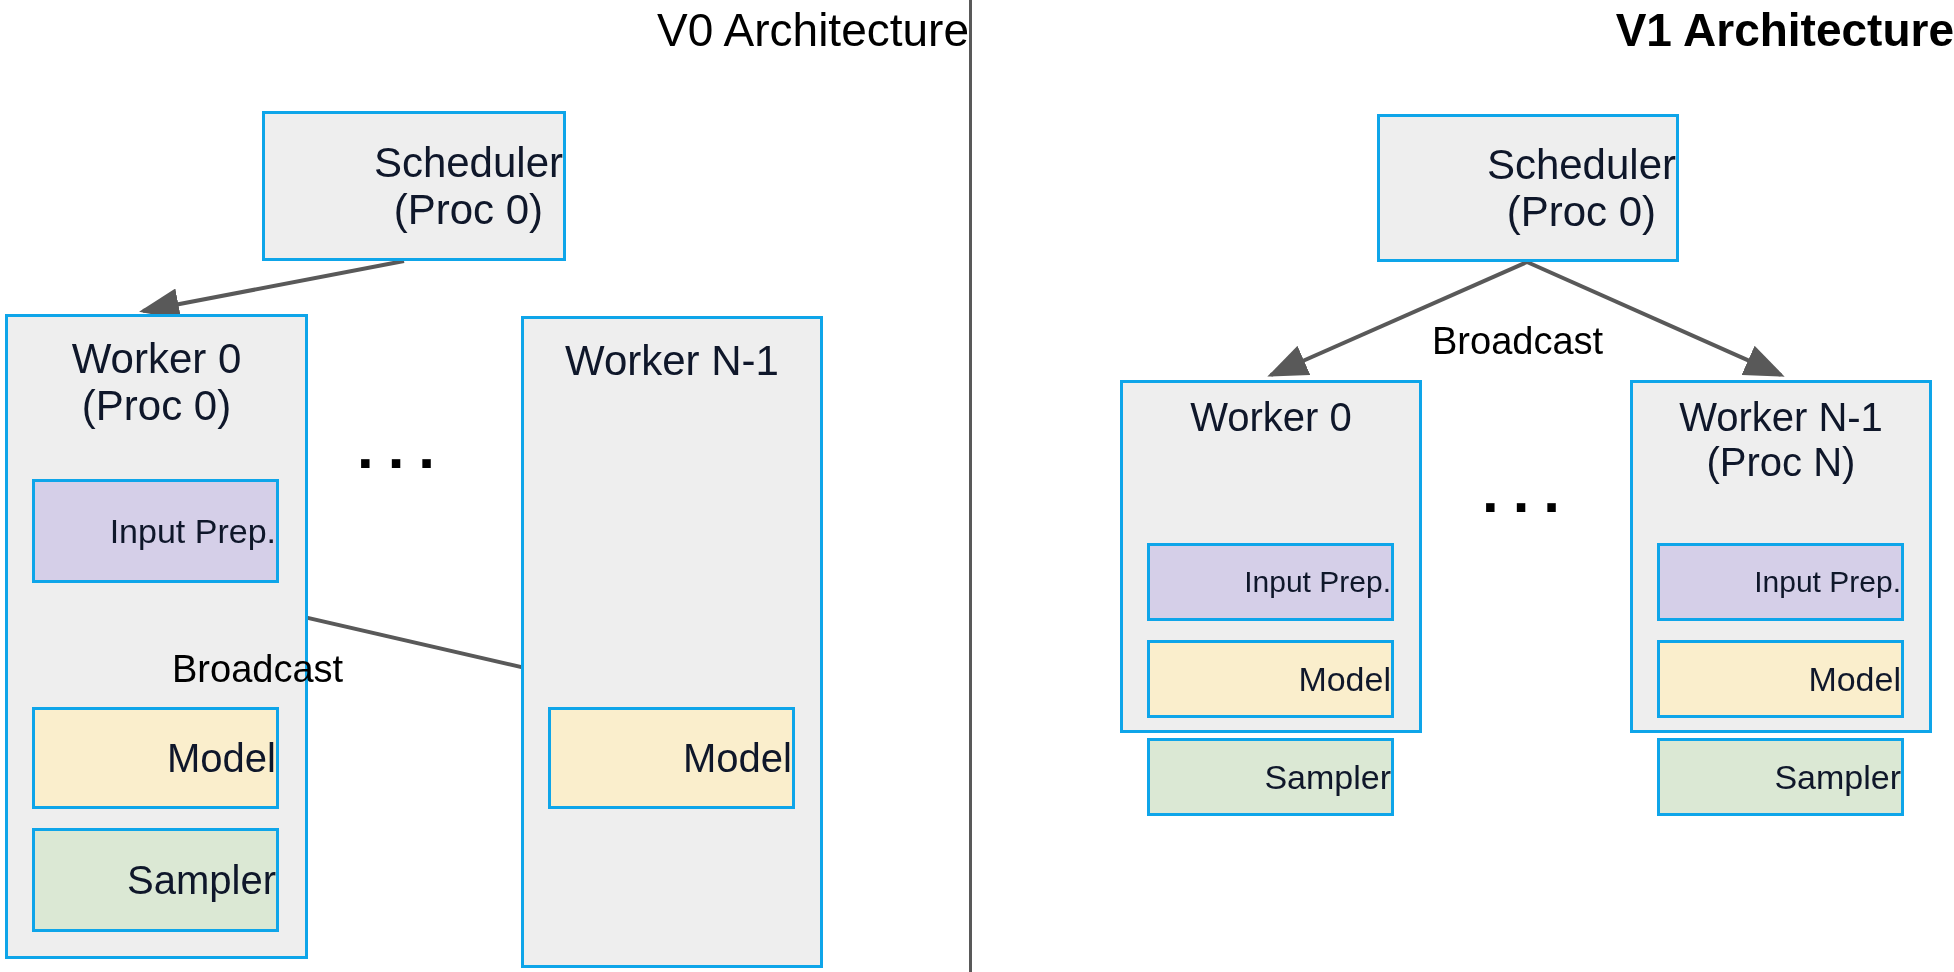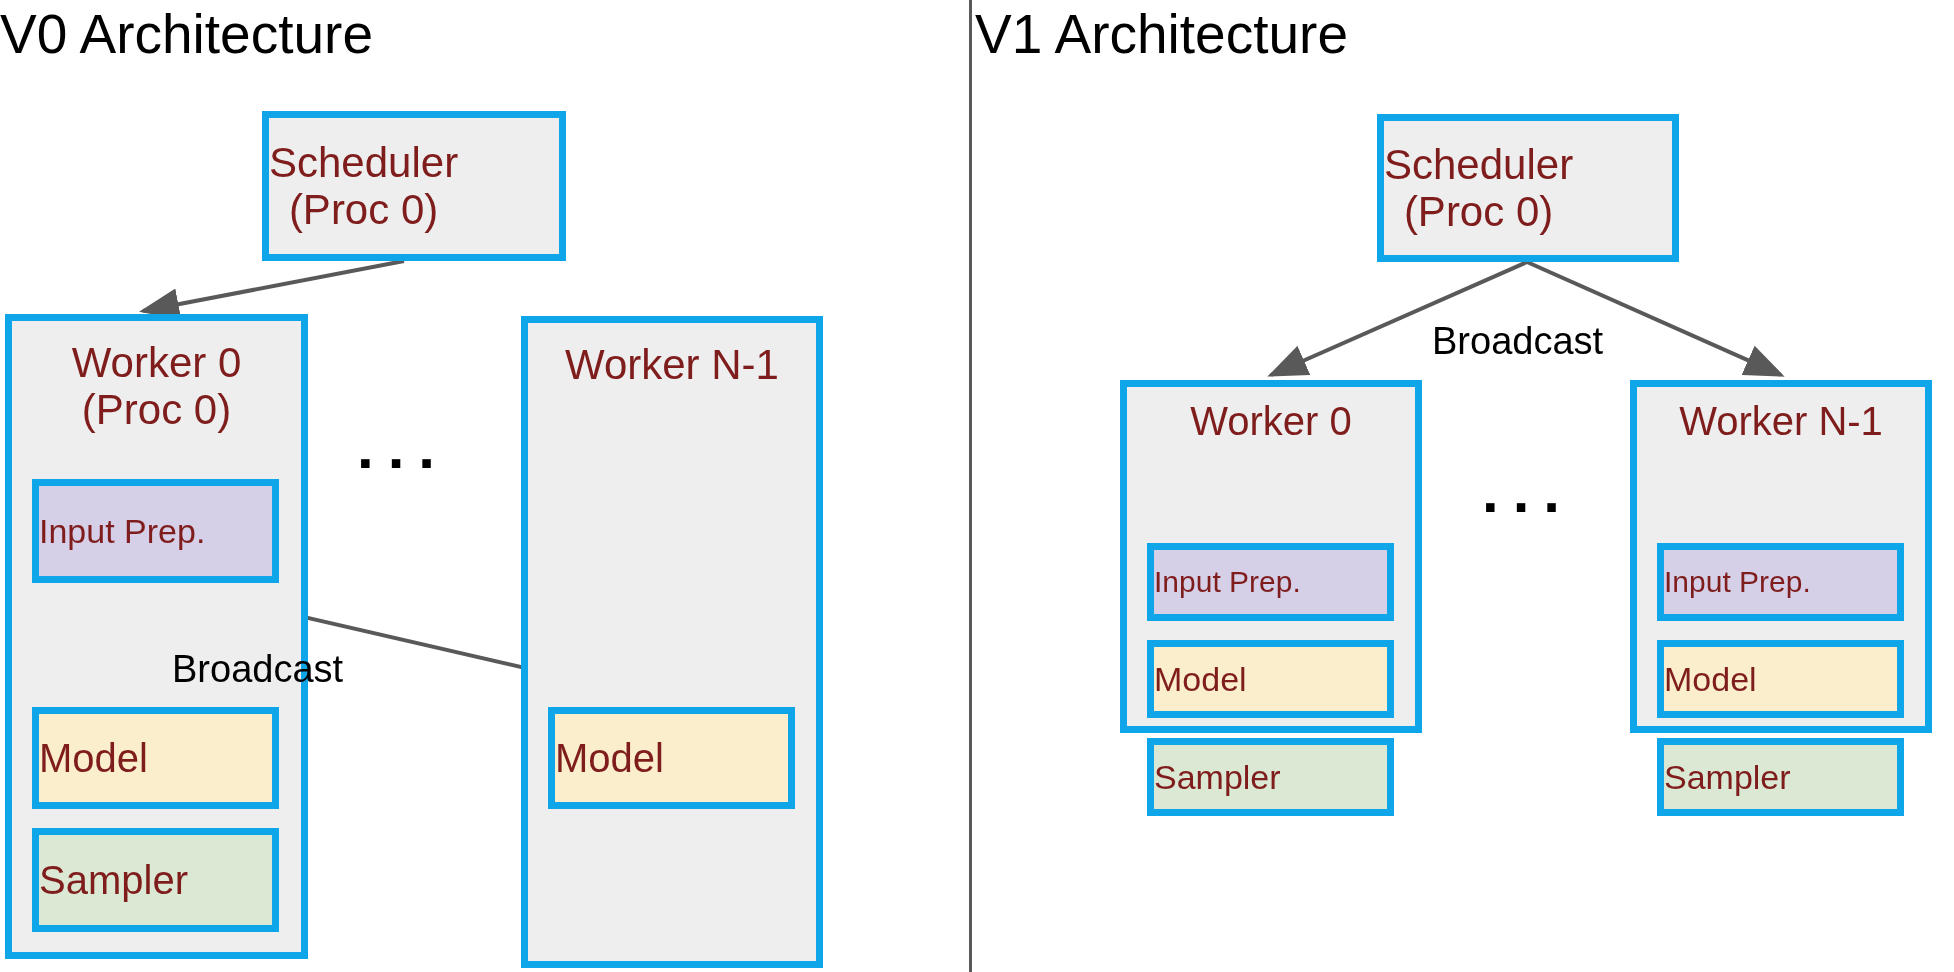--- a/index.html
+++ b/index.html
@@ -14,42 +14,42 @@
   }
   #canvas {
     position: relative;
     width: 1954px;
     height: 972px;
     background: #ffffff;
     overflow: hidden;
   }
   .panel-title {
     position: absolute;
-    text-align: left;
-    font-size: 55px;
+    text-align: right;
+    font-size: 46px;
     line-height: 1.05;
     color: #000000;
     white-space: nowrap;
     font-weight: normal;
   }
   .divider {
     position: absolute;
     background: #595959;
   }
   .box {
     position: absolute;
     box-sizing: border-box;
-    border: 7px solid #0ea5e9;
+    border: 3px solid #0ea5e9;
     display: flex;
     flex-direction: column;
-    align-items: flex-start;
+    align-items: flex-end;
     justify-content: center;
     text-align: center;
     line-height: 1.12;
-    color: #7f1d1d;
+    color: #0f172a;
   }
   .box.group {
     background: #eeeeee;
     justify-content: flex-start;
   }
   .box .grp-label {
     width: 100%;
     display: block;
   }
   .box-purple { background: #d5cfe8; }
@@ -134,41 +134,42 @@
     <div class="two-line fs-42 grp-label">
       <span>Worker N-1</span>
     </div>
   </div>
   <div class="box box-yellow fs-40" style="left:548px; top:707px; width:247px; height:102px;">Model</div>
 
   <div class="edge-label" style="left:172px; top:628px;">Broadcast</div>
 
   <div class="ellipsis" style="left:357px; top:418px;">...</div>
 
-  <div class="panel-title" style="left:975px; top:6px; width:979px;">V1 Architecture</div>
+  <div class="panel-title" style="left:975px; top:6px; width:979px;font-weight:bold;">V1 Architecture</div>
 
   <div class="box group" style="left:1377px; top:114px; width:302px; height:148px; justify-content:center;">
     <div class="two-line fs-42">
       <span>Scheduler</span>
       <span>(Proc 0)</span>
     </div>
   </div>
 
   <div class="box group" style="left:1120px; top:380px; width:302px; height:353px; padding-top:12px;">
     <div class="two-line fs-40 grp-label">
       <span>Worker 0</span>
     </div>
   </div>
   <div class="box box-purple fs-30" style="left:1147px; top:543px; width:247px; height:78px;">Input Prep.</div>
   <div class="box box-yellow fs-34" style="left:1147px; top:640px; width:247px; height:78px;">Model</div>
   <div class="box box-green fs-34" style="left:1147px; top:738px; width:247px; height:78px;">Sampler</div>
 
   <div class="box group" style="left:1630px; top:380px; width:302px; height:353px; padding-top:12px;">
     <div class="two-line fs-40 grp-label">
       <span>Worker N-1</span>
+      <span>(Proc N)</span>
     </div>
   </div>
   <div class="box box-purple fs-30" style="left:1657px; top:543px; width:247px; height:78px;">Input Prep.</div>
   <div class="box box-yellow fs-34" style="left:1657px; top:640px; width:247px; height:78px;">Model</div>
   <div class="box box-green fs-34" style="left:1657px; top:738px; width:247px; height:78px;">Sampler</div>
 
   <div class="edge-label" style="left:1432px; top:300px;">Broadcast</div>
 
   <div class="ellipsis" style="left:1482px; top:462px;">...</div>
 

